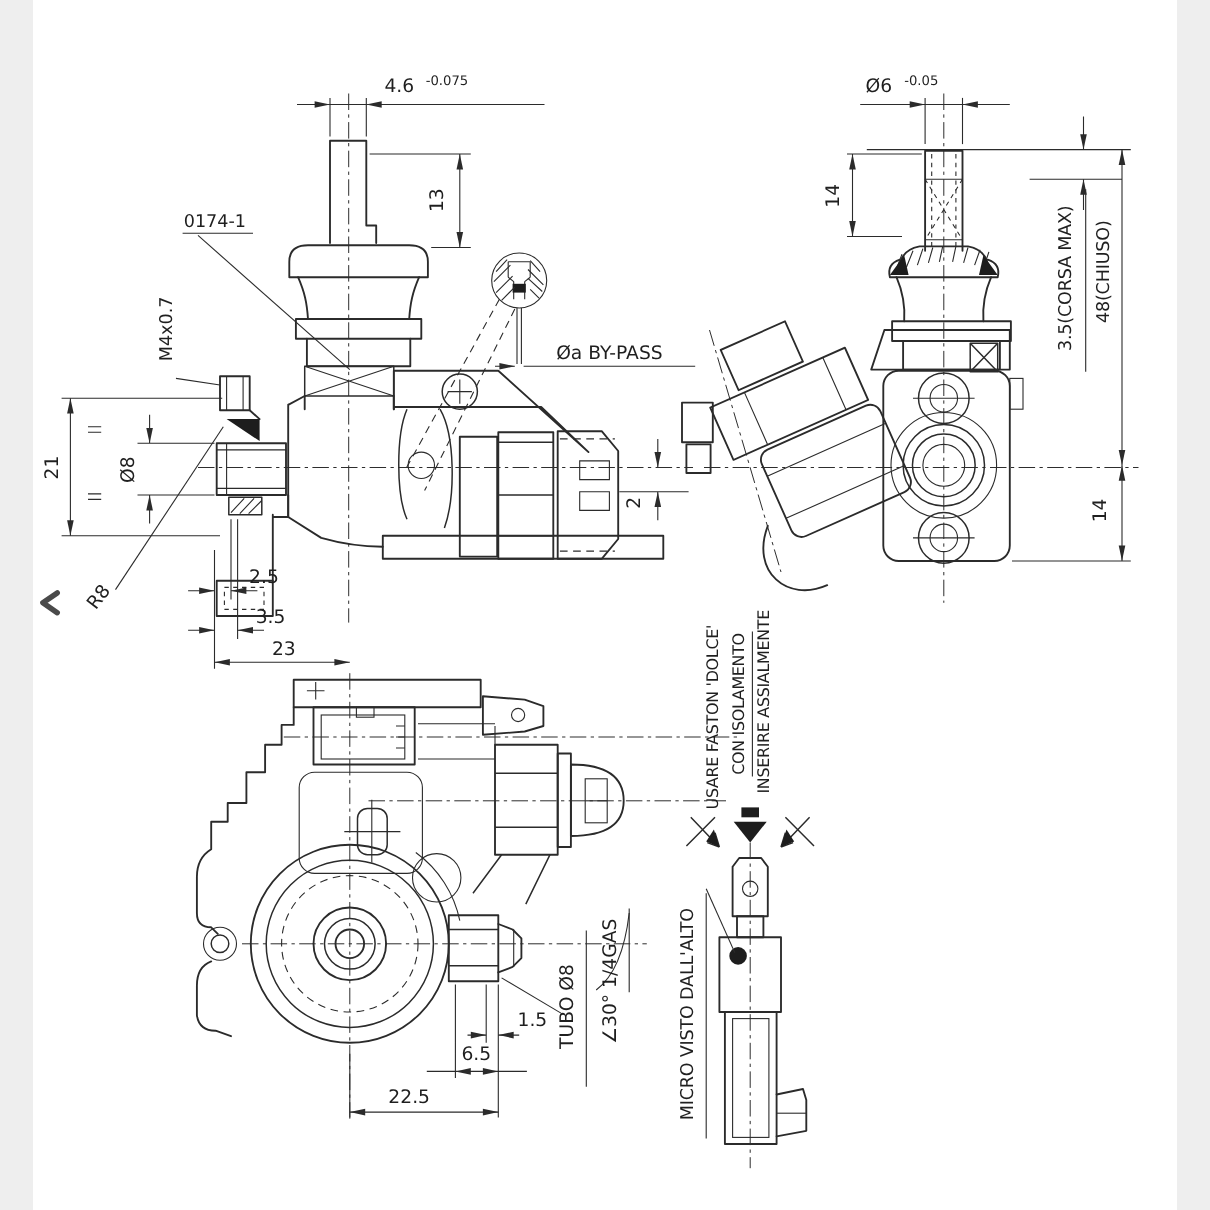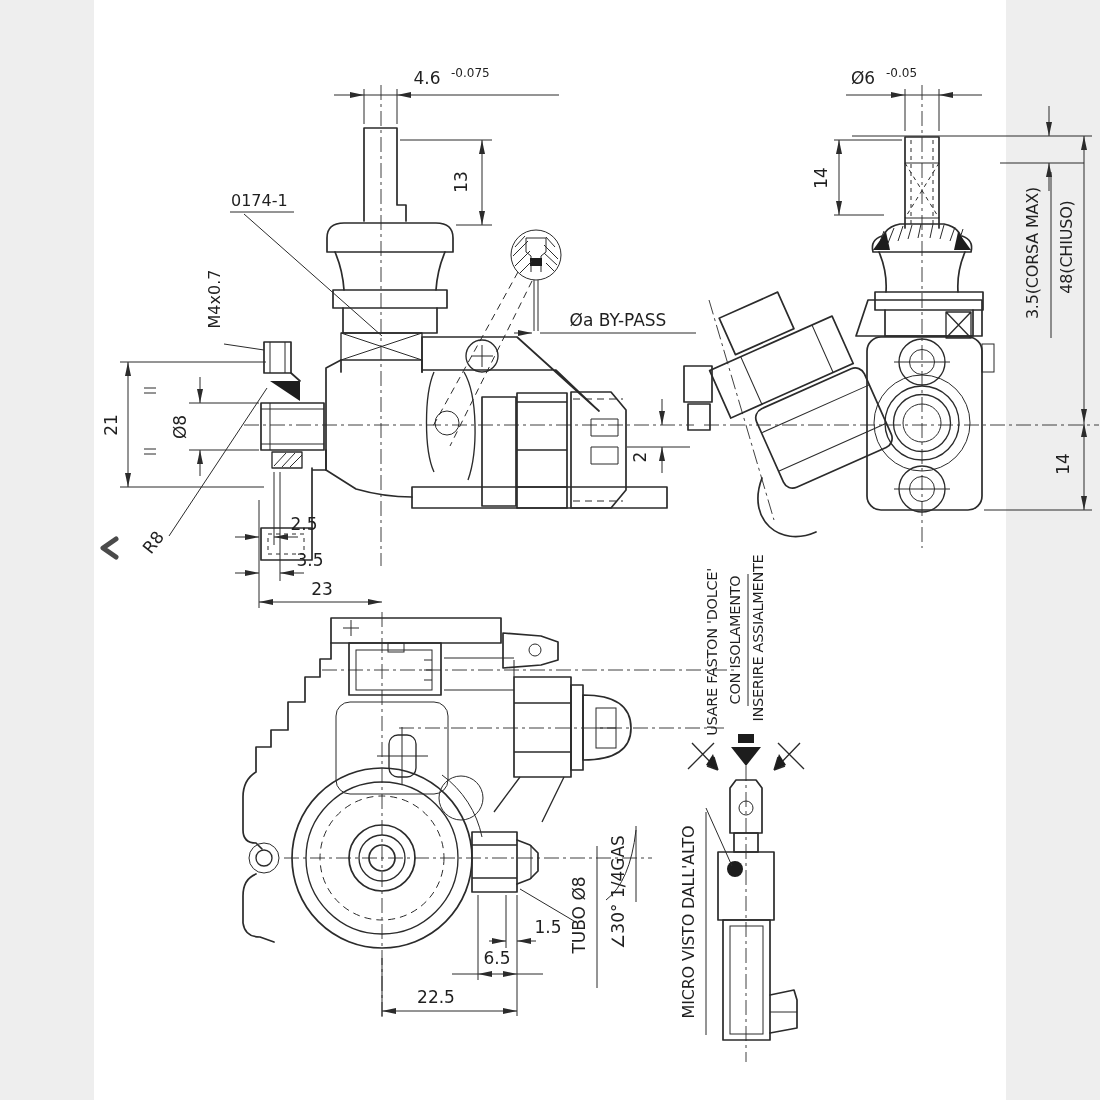--- a/index.html
+++ b/index.html
@@ -1,16 +1,16 @@
 <!DOCTYPE html>
 <html><head>
 <meta charset="utf-8">
 <style>
   html,body{margin:0;padding:0;background:#eee;}
-  .page{width:912px;height:1100px;background:#ffffff;position:relative;margin:0 auto;
+  .page{width:1040px;height:1100px;background:#ffffff;position:relative;margin:0 auto;
         font-family:"DejaVu Sans",sans-serif;}
   svg{position:absolute;left:0;top:0;}
   .s   {fill:none;stroke:#2b2b2b;stroke-width:1.7;stroke-linecap:round;stroke-linejoin:round;}
   .t   {fill:none;stroke:#2b2b2b;stroke-width:1;stroke-linecap:butt;}
   .m   {fill:none;stroke:#2b2b2b;stroke-width:1.35;stroke-linejoin:round;}
   .cl  {fill:none;stroke:#2b2b2b;stroke-width:0.9;stroke-dasharray:15 4 3 4;}
   .dsh {fill:none;stroke:#2b2b2b;stroke-width:1;stroke-dasharray:7 5;}
   .dsh2{fill:none;stroke:#2b2b2b;stroke-width:1;stroke-dasharray:4 4;}
   .fil {fill:#1d1d1d;stroke:none;}
   text {fill:#1f1f1f;}

